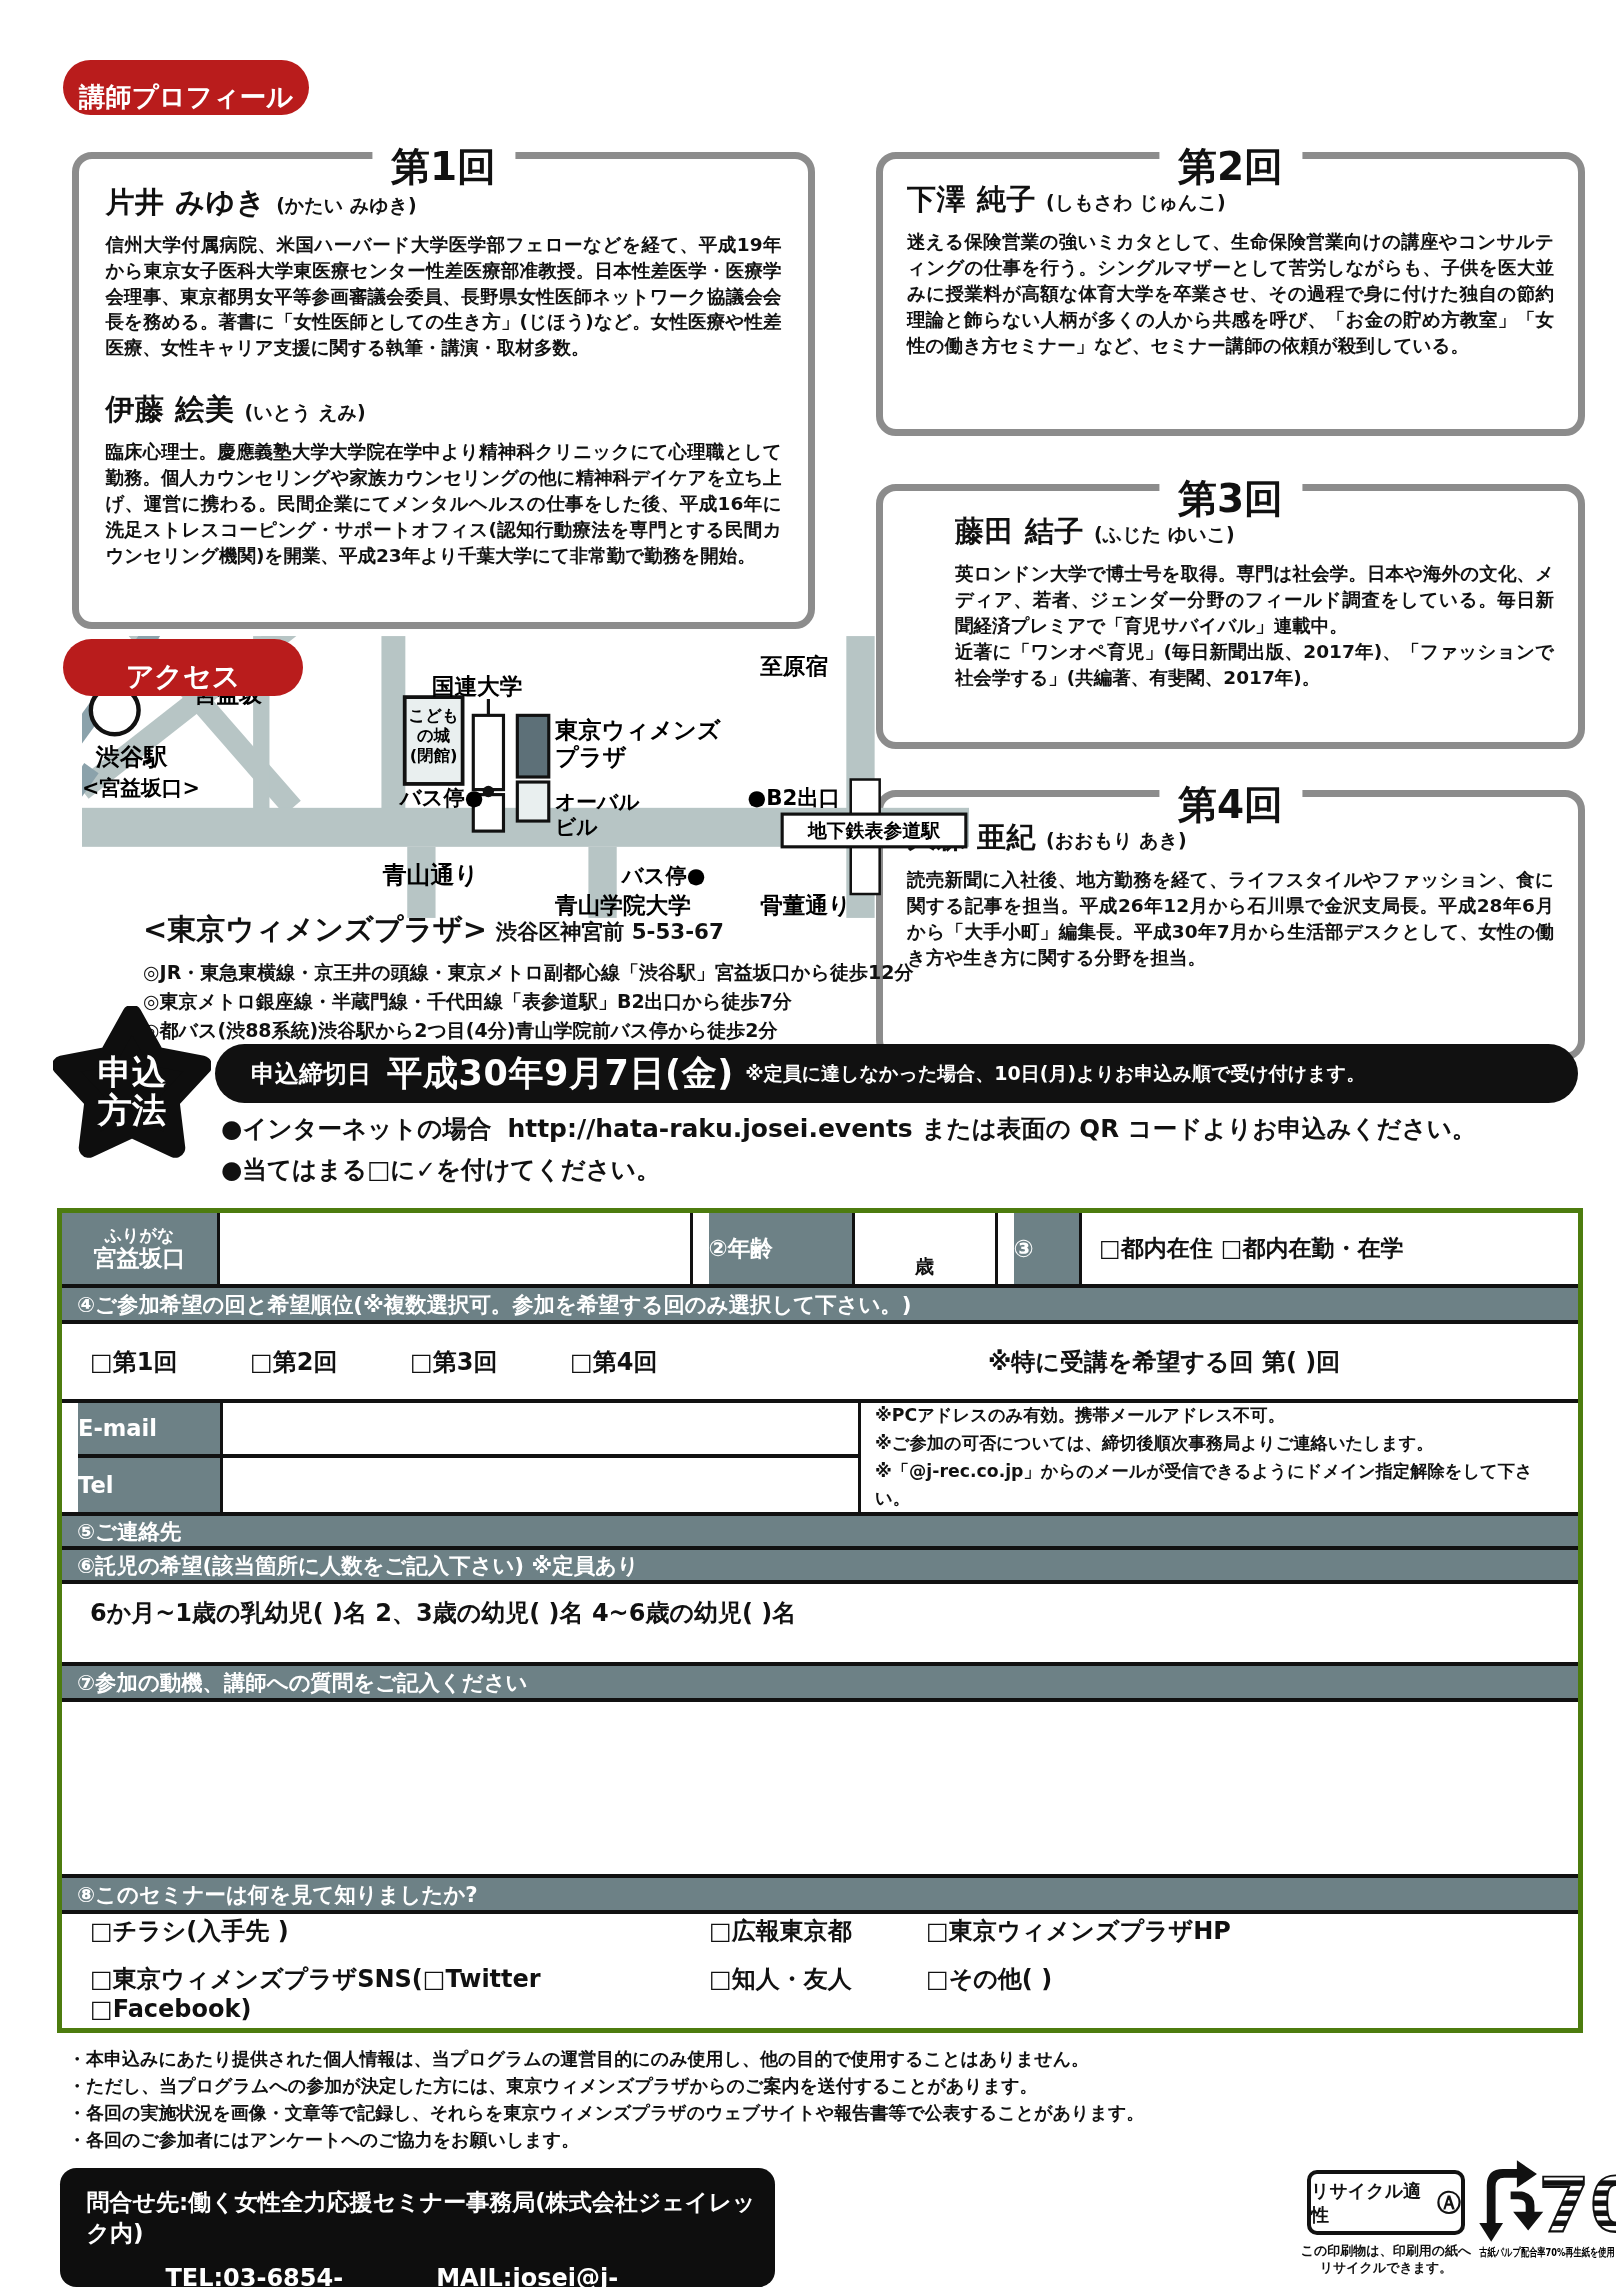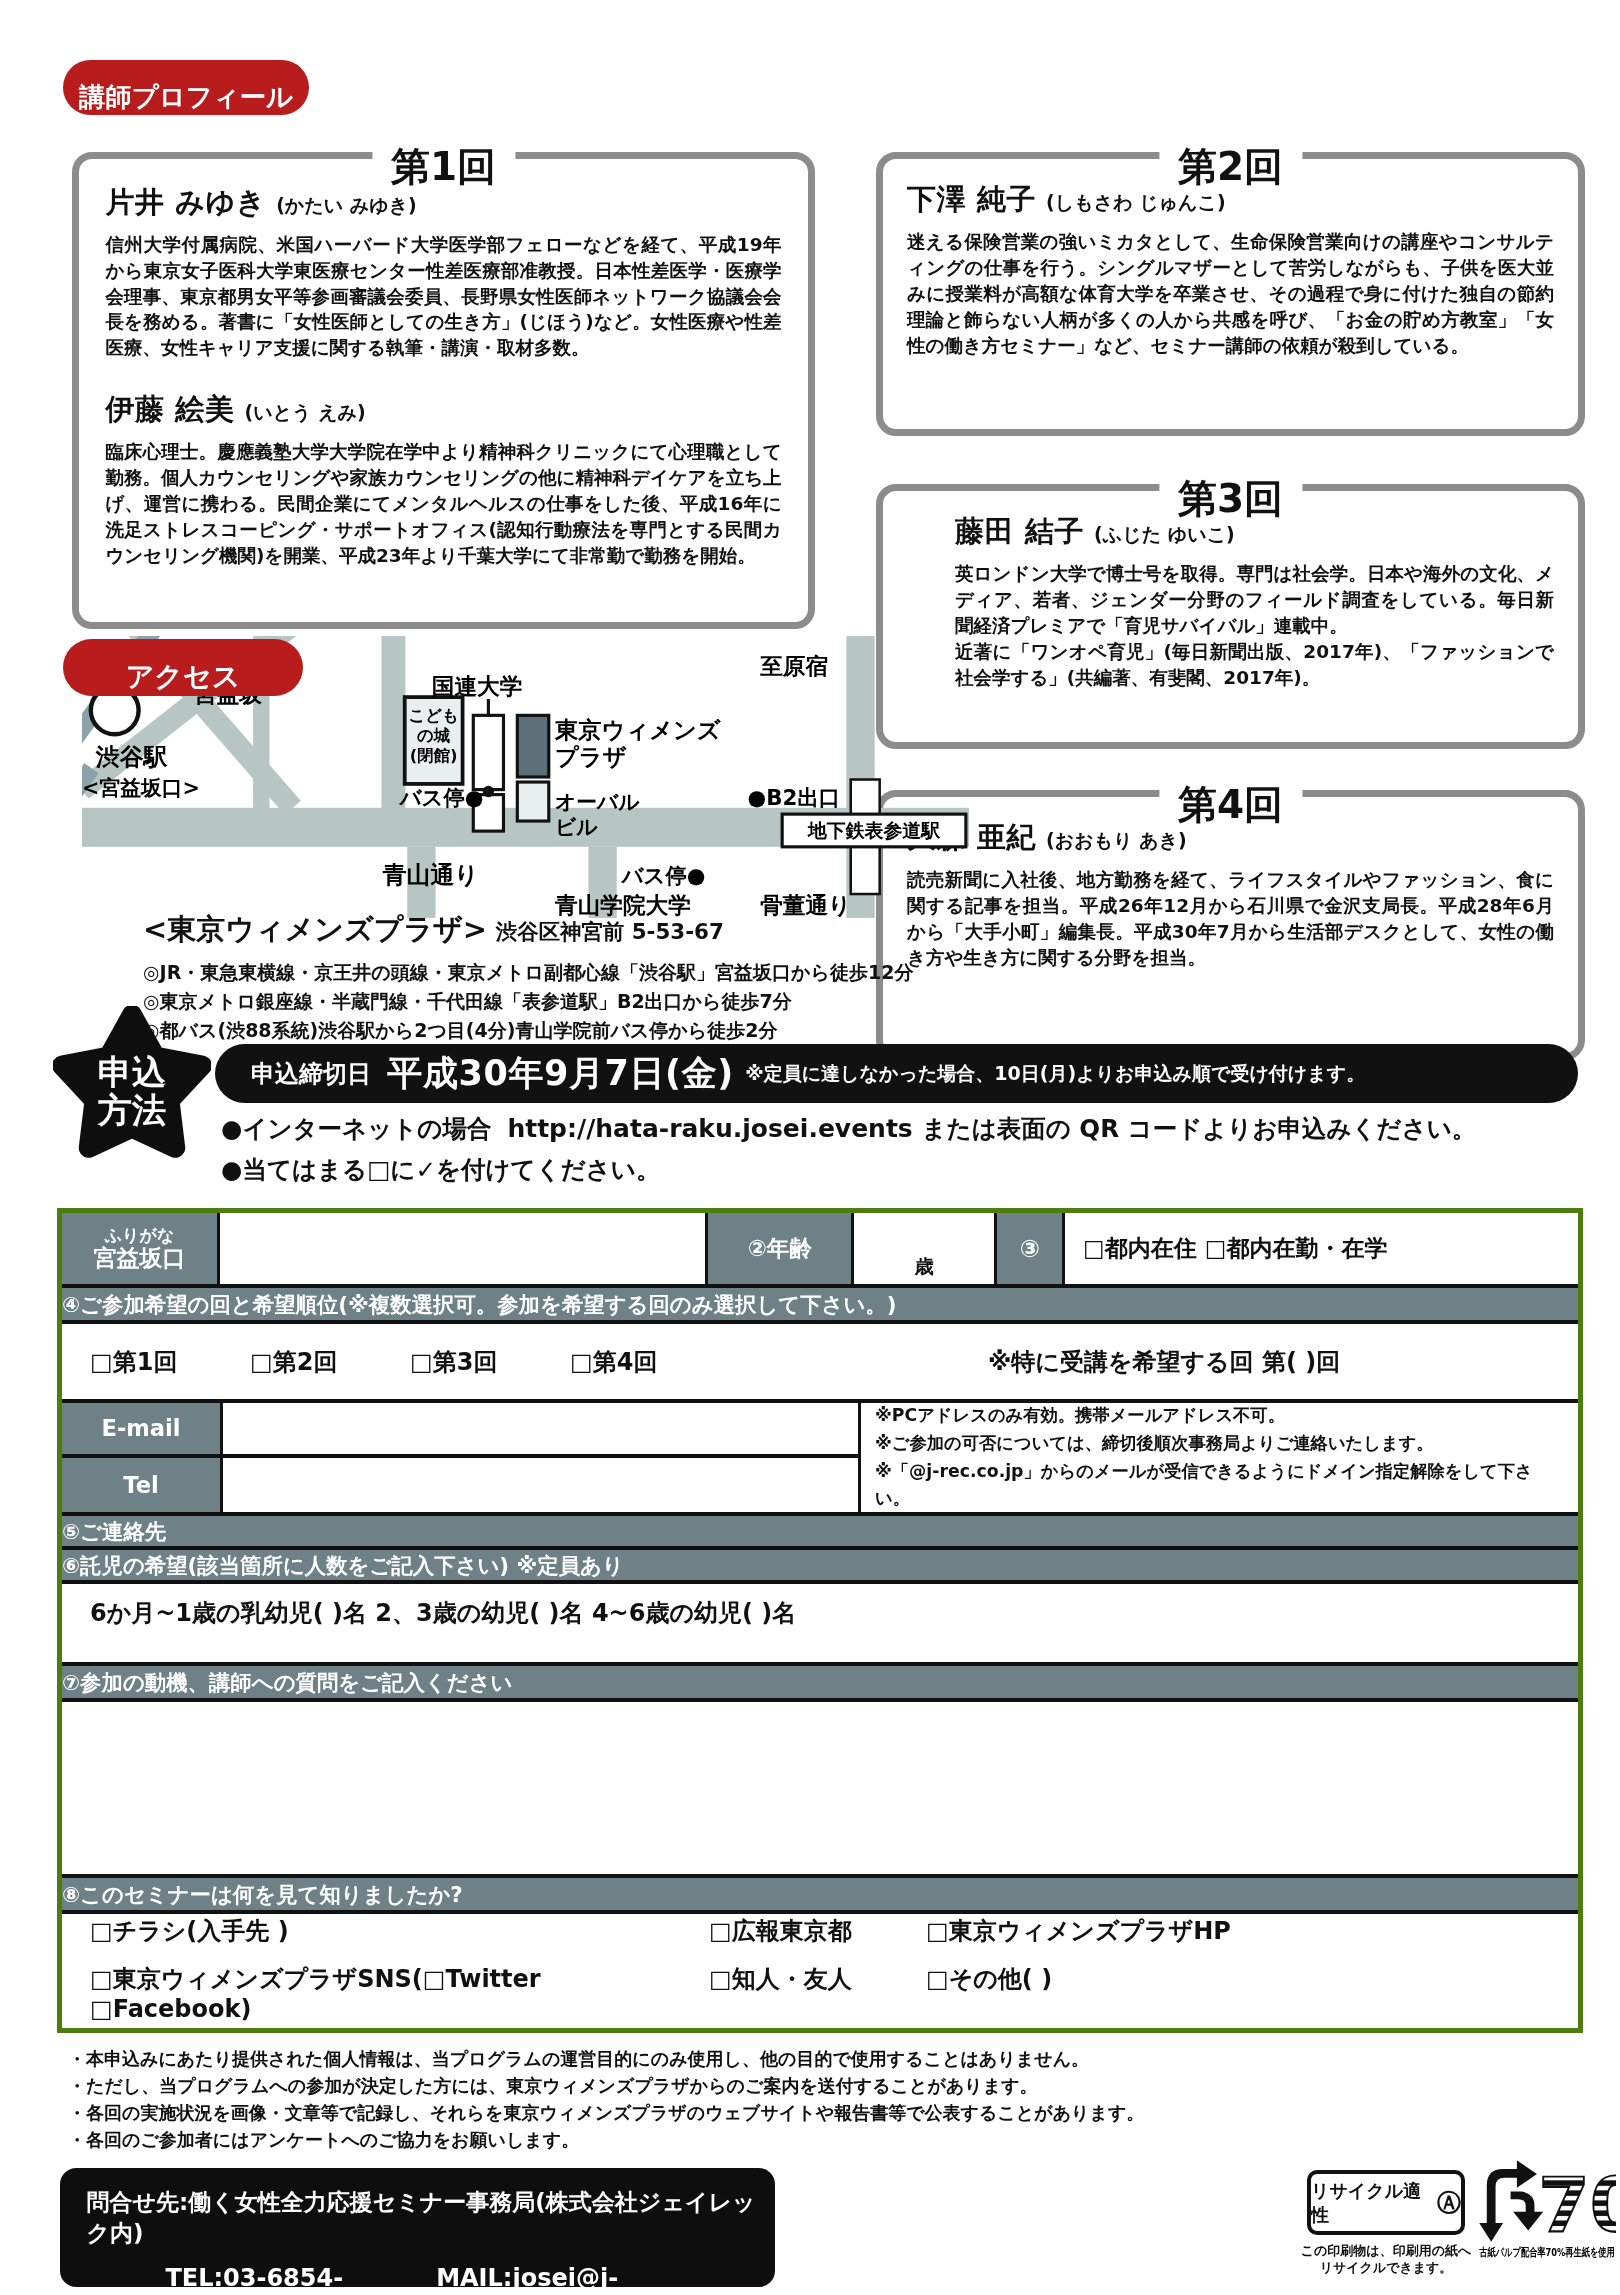--- a/index.html
+++ b/index.html
@@ -54,27 +54,27 @@
   .bl-url{font-size:25px;margin-left:16px;}
   .bl-phone{font-size:35px;margin-left:10px;letter-spacing:0.6px;}
   .bl-s{font-size:24.5px;margin-left:8.8px;}
   
   .form{
     position:absolute;border:5px solid #4d7c0f;box-sizing:border-box;background:#fff;
   }
   .frow{display:flex;box-sizing:border-box;border-bottom:4.4px solid #111;}
   .frow:last-child{border-bottom:none;}
   .gray{background:#6d8186;color:#fff;}
-  .hrow{align-items:center;font-size:21.4px;font-weight:700;}
+  .hrow{align-items:center;padding-left:15px;font-size:21.4px;font-weight:700;}
   .cell{box-sizing:border-box;border-right:3.8px solid #111;display:flex;}
   .cell:last-child{border-right:none;}
   .namecell{flex-direction:column;align-items:center;justify-content:center;line-height:1.15;}
   .fs27{font-size:17px;font-weight:700;}
   .fs37{font-size:23px;font-weight:700;}
-  .center{align-items:center;justify-content:center;}
+  .center{align-items:center;margin-left:16px;}
   .opt{font-size:24px;font-weight:800;}
   .notes-cell{flex-direction:column;justify-content:center;padding:6.3px 14px;
     font-size:17.3px;font-weight:700;line-height:1.6;}
   .stack{display:flex;flex-direction:column;}
   .stack > div{box-sizing:border-box;}
   .q8line{display:flex;align-items:baseline;}
   .q8a{width:619px;}
   .q8b{width:217px;}
   
   .footbar{

